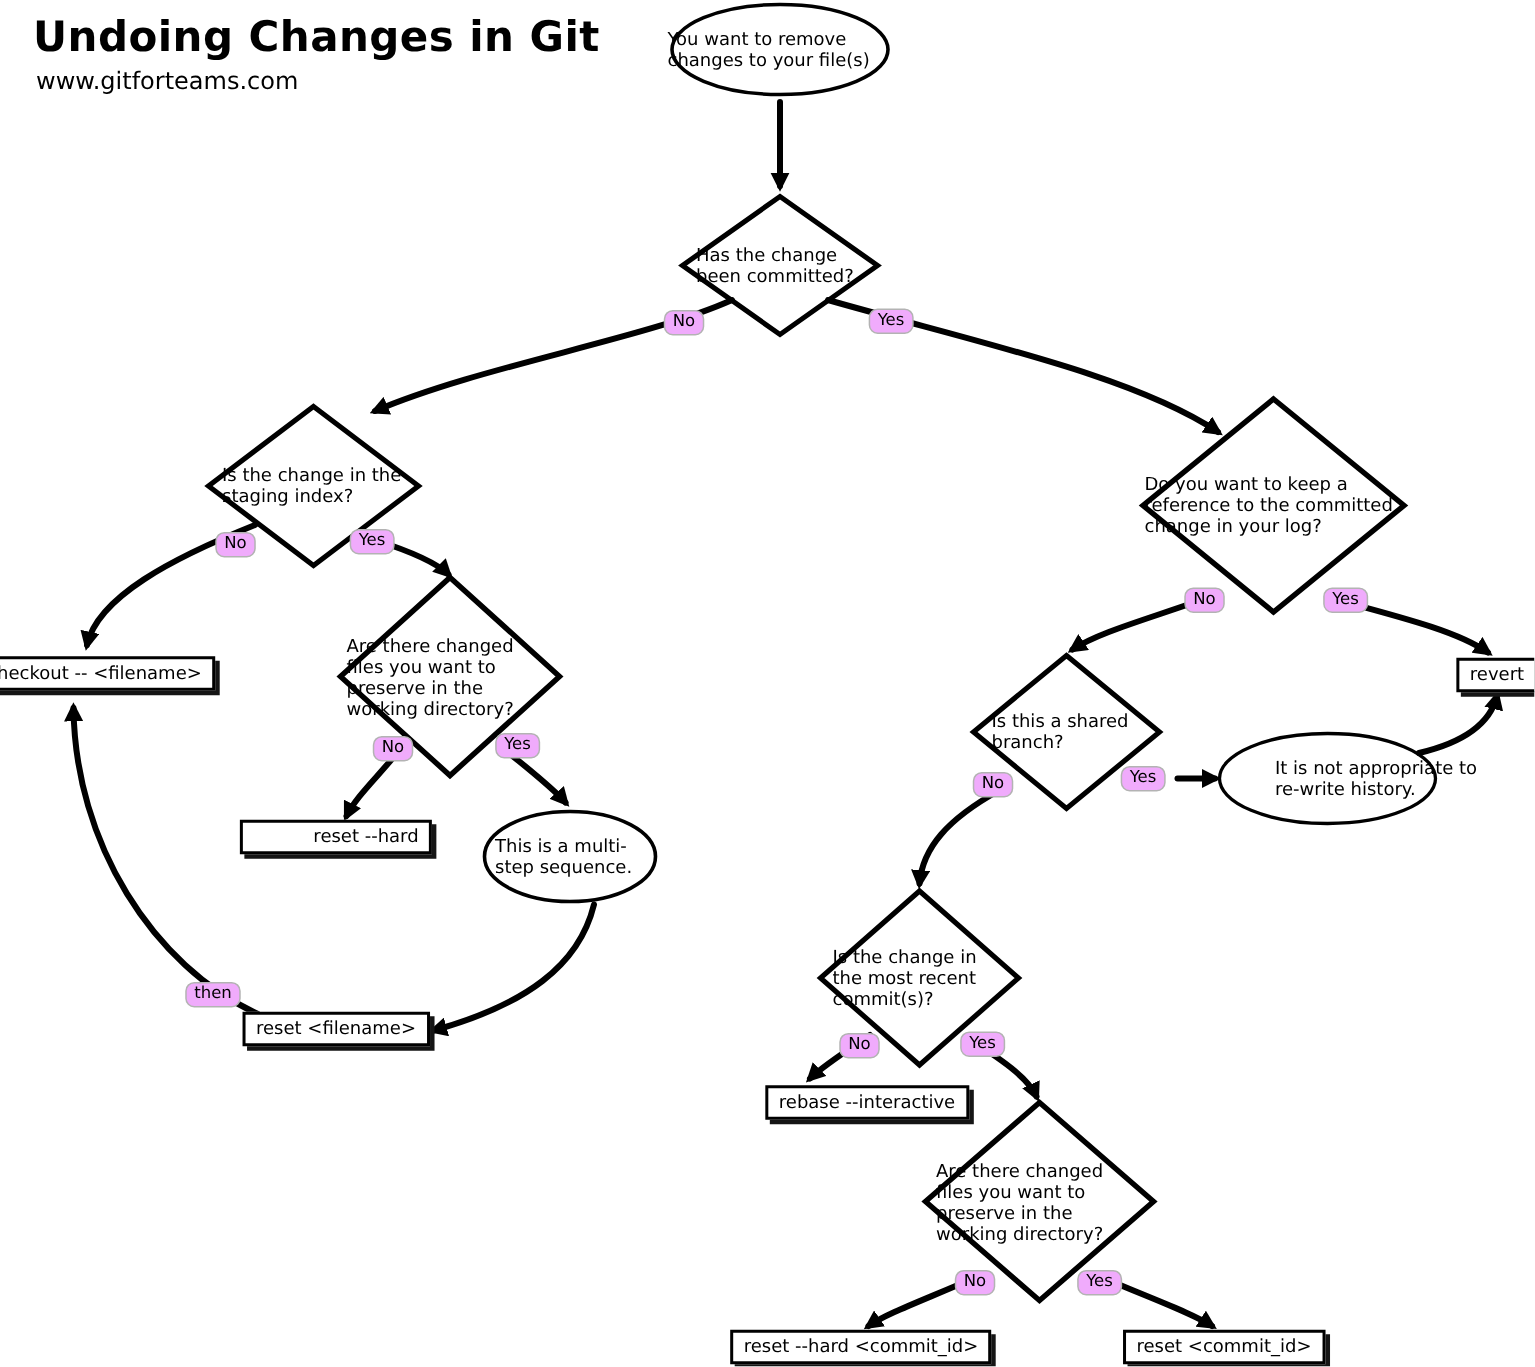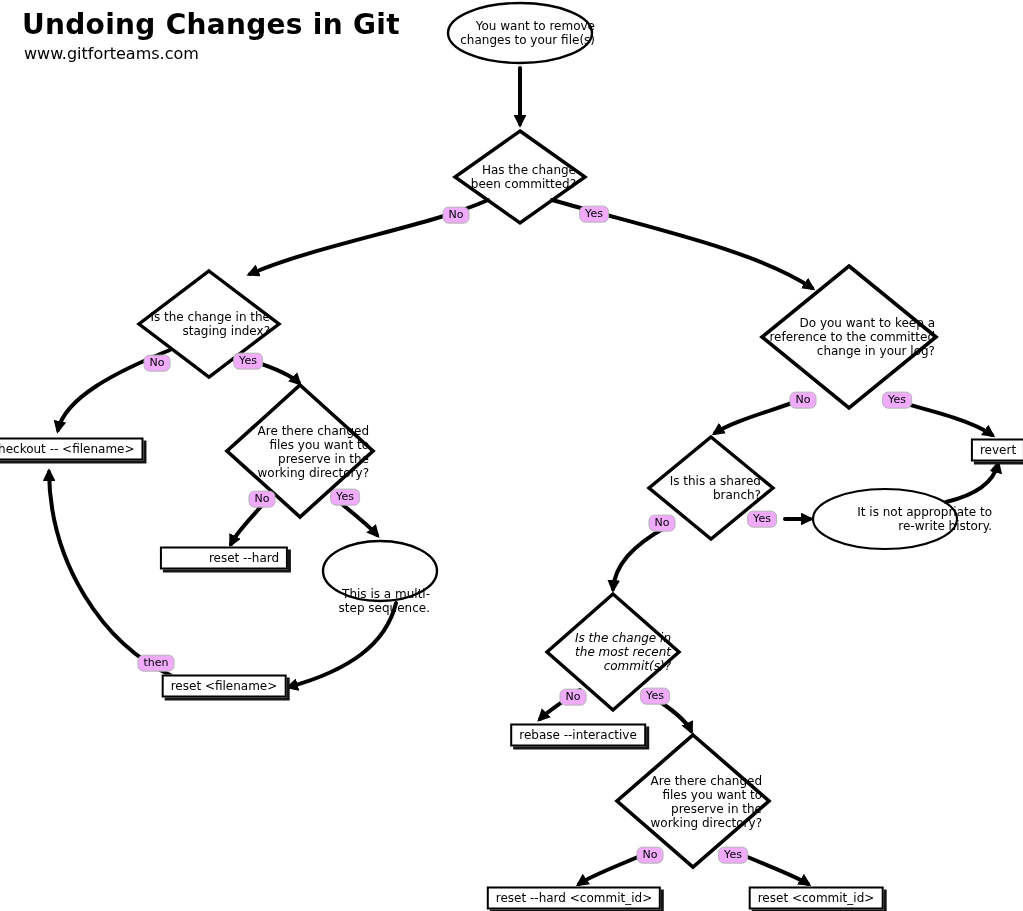--- a/index.html
+++ b/index.html
@@ -2,21 +2,21 @@
 <html><head>
 <meta charset="utf-8">
 <style>
   * { margin:0; padding:0; box-sizing:border-box; }
   html,body { background:#ffffff; }
   body { font-family:"DejaVu Sans","Liberation Sans",sans-serif; color:#000; }
   #canvas { position:relative; width:1023px; height:911px; background:#fff; overflow:hidden; }
   #shapes { position:absolute; left:0; top:0; }
   .title { position:absolute; left:22px; top:8px; font-size:28px; font-weight:bold; letter-spacing:.3px;text-align:center; }
   .subtitle { position:absolute; left:24px; top:44px; font-size:16px; }
-  .node-text { position:absolute; transform:translate(-50%,-50%); text-align:right;
+  .node-text { position:absolute; transform:translate(-50%,-50%); text-align:left;
                font-size:12px; line-height:1.18; }
   .cmd-box { position:absolute; transform:translate(-50%,-50%); background:#fff;
              border:2px solid #000; box-shadow:3px 3px 0 #151515; font-size:12px;
              padding:2px 7px 3px; white-space:nowrap; text-align:center; }
   .pill { position:absolute; transform:translate(-50%,-50%); background:#f0abfc;
           border:1.5px solid #b3b3b3; border-radius:6px; font-size:11px;
           padding:0 5px 1px; white-space:nowrap; line-height:1.25; }
 </style>
 </head>
 <body>
@@ -67,40 +67,40 @@
 
   <div class="title">Undoing Changes in Git</div>
   <div class="subtitle">www.gitforteams.com</div>
 
   <div class="node-text" style="left:520px; top:33px;  width:150px;">You want to remove changes to your file(s)</div>
   <div class="node-text" style="left:520px; top:177px; width:112px;">Has the change been committed?</div>
   <div class="node-text" style="left:209px; top:324px; width:122px;">Is the change in the staging index?</div>
   <div class="node-text" style="left:300px; top:452px; width:138px;">Are there changed files you want to preserve in the working directory?</div>
   <div class="node-text" style="left:849px; top:337px; width:172px;">Do you want to keep a reference to the committed change in your log?</div>
   <div class="node-text" style="left:711px; top:488px; width:100px;">Is this a shared branch?</div>
-  <div class="node-text" style="left:613px; top:652px; width:116px;font-style:italic;">Is the change in the most recent commit(s)?</div>
+  <div class="node-text" style="left:613px; top:652px; width:116px;">Is the change in the most recent commit(s)?</div>
   <div class="node-text" style="left:693px; top:802px; width:138px;">Are there changed files you want to preserve in the working directory?</div>
-  <div class="node-text" style="left:380px; top:571px; width:100px;margin-top:30px;">This is a multi-step sequence.</div>
+  <div class="node-text" style="left:380px; top:571px; width:100px;">This is a multi-step sequence.</div>
   <div class="node-text" style="left:885px; top:519px; width:142px;margin-left:36px;">It is not appropriate to re-write history.</div>
 
   <div class="cmd-box" style="left:63px;  top:449px;">checkout -- &lt;filename&gt;</div>
   <div class="cmd-box" style="left:224px; top:558px;padding-left:47px;">reset --hard</div>
   <div class="cmd-box" style="left:224px; top:686px;">reset &lt;filename&gt;</div>
   <div class="cmd-box" style="left:998px; top:450px;">revert</div>
   <div class="cmd-box" style="left:534px; top:735px;margin-left:44px;">rebase --interactive</div>
   <div class="cmd-box" style="left:574px; top:898px;">reset --hard &lt;commit_id&gt;</div>
   <div class="cmd-box" style="left:816px; top:898px;">reset &lt;commit_id&gt;</div>
 
   <div class="pill" style="left:456px; top:215px;">No</div>
   <div class="pill" style="left:594px; top:214px;">Yes</div>
   <div class="pill" style="left:157px; top:363px;">No</div>
   <div class="pill" style="left:248px; top:361px;">Yes</div>
   <div class="pill" style="left:262px; top:499px;">No</div>
   <div class="pill" style="left:345px; top:497px;">Yes</div>
-  <div class="pill" style="left:142px; top:663px;margin-left:14px;">then</div>
+  <div class="pill" style="left:142px; top:663px;">then</div>
   <div class="pill" style="left:803px; top:400px;">No</div>
   <div class="pill" style="left:897px; top:400px;">Yes</div>
   <div class="pill" style="left:662px; top:523px;">No</div>
   <div class="pill" style="left:762px; top:519px;">Yes</div>
   <div class="pill" style="left:573px; top:697px;">No</div>
   <div class="pill" style="left:655px; top:696px;">Yes</div>
   <div class="pill" style="left:650px; top:855px;">No</div>
   <div class="pill" style="left:733px; top:855px;">Yes</div>
 
 </div>

